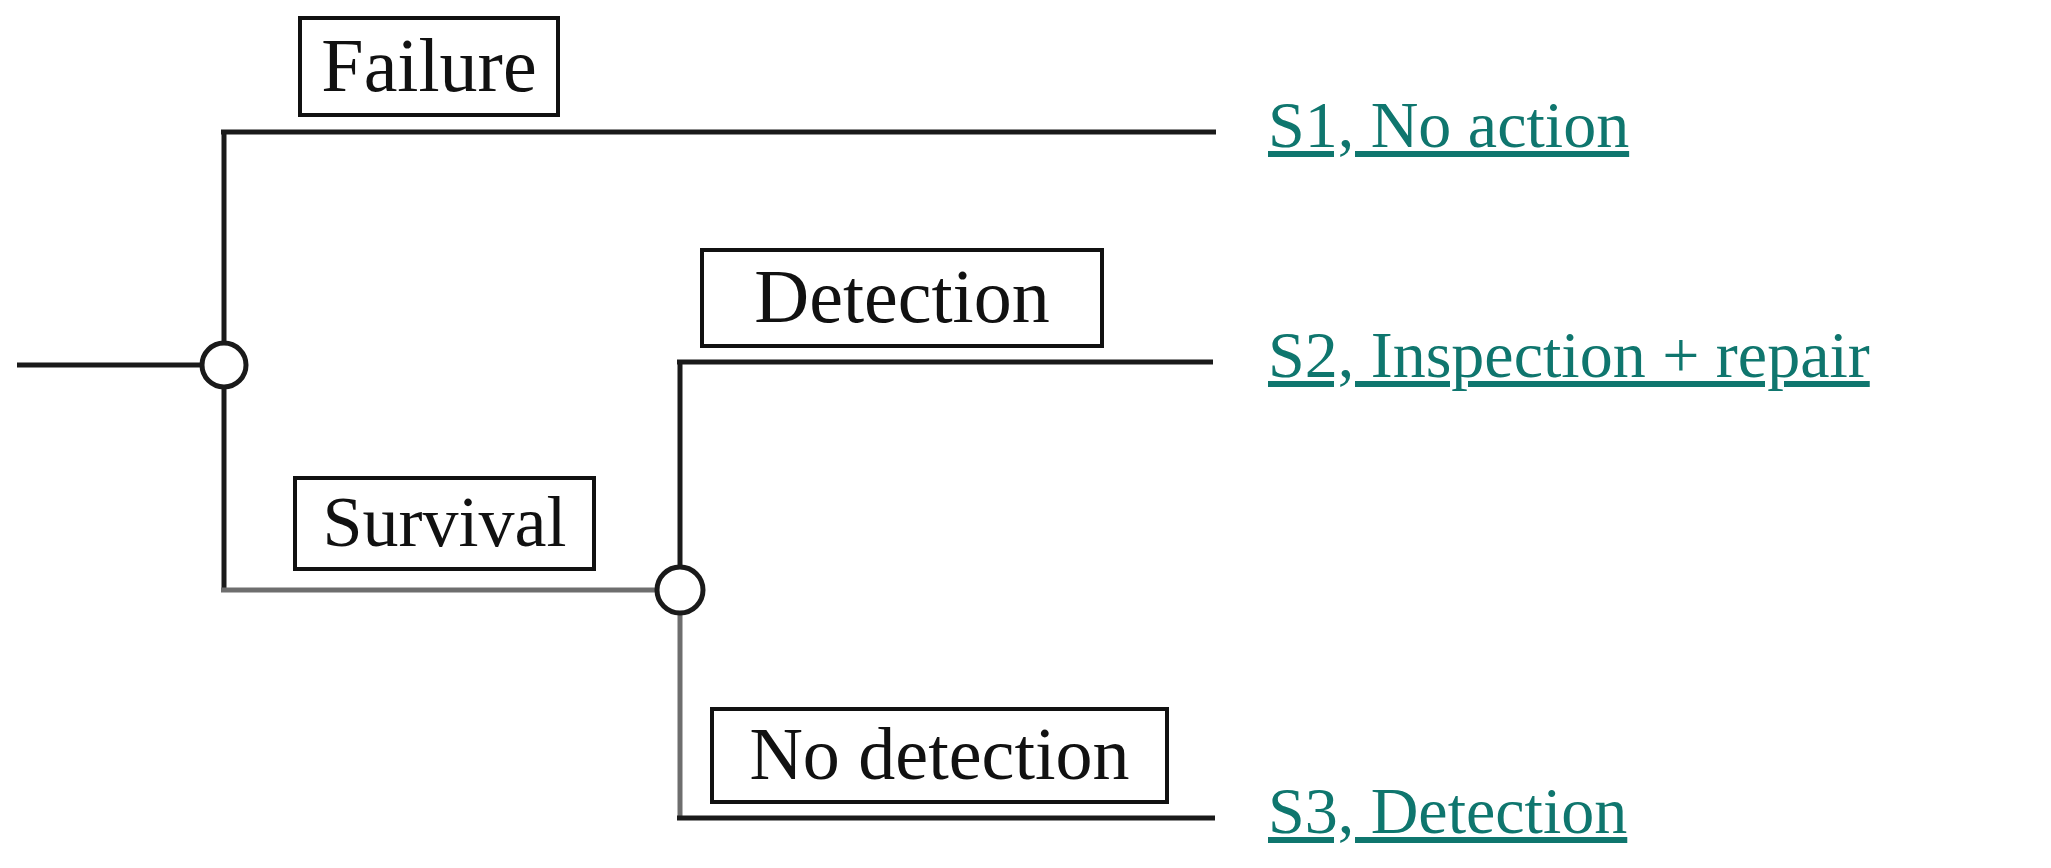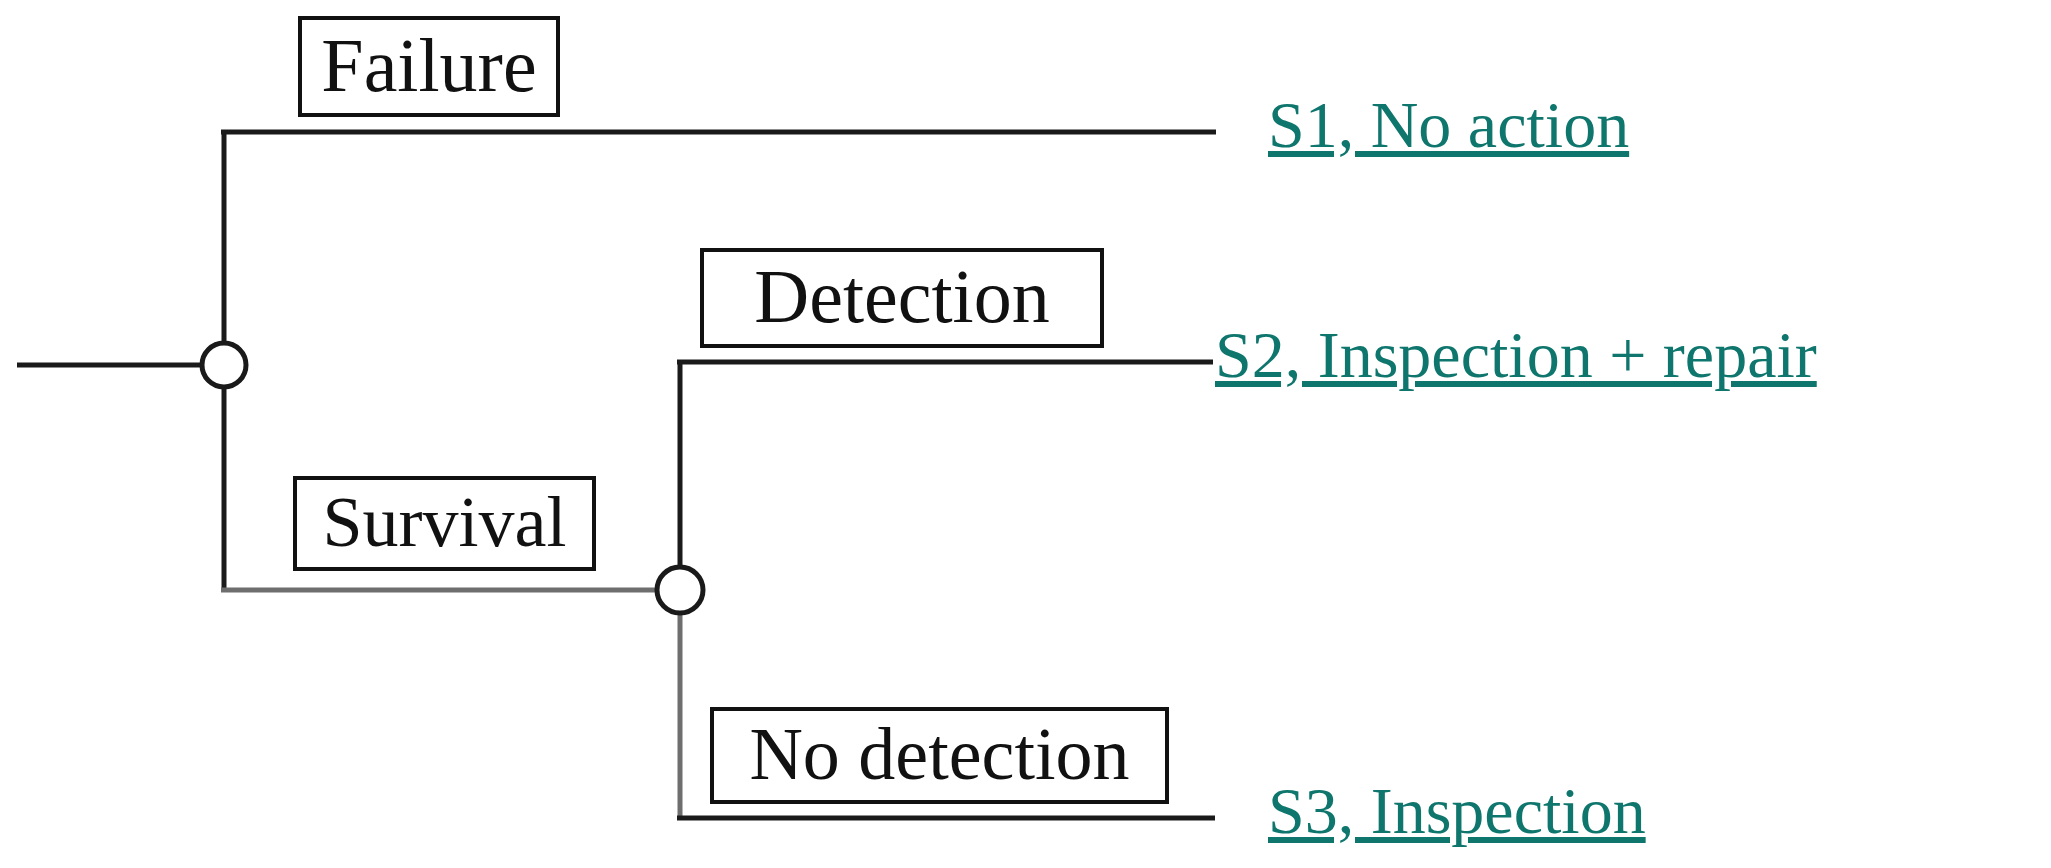--- a/index.html
+++ b/index.html
@@ -88,21 +88,21 @@
     position: absolute;
     color: #0f766e;
     white-space: nowrap;
     line-height: 1;
     font-family: "Liberation Serif", "DejaVu Serif", serif;
     font-size: 66px;
     font-weight: 400;
     text-decoration: underline;
   }
   #outcome-s1 { left: 1268px; top: 92px;  }
-  #outcome-s2 { left: 1215px; top: 322px; }
+  #outcome-s2 { left: 1268px; top: 322px; }
   #outcome-s3 { left: 1268px; top: 778px; }
 </style>
 </head>
 <body>
 
 <div id="diagram-root">
 
   <svg id="tree-svg" viewBox="0 0 2051 868" xmlns="http://www.w3.org/2000/svg" aria-hidden="true">
 
     <line class="edge-line" x1="17" y1="365" x2="202" y2="365"></line>
@@ -137,15 +137,15 @@
   </div>
 
   <div class="branch-label" id="label-no-detection">
     <span class="label-text">No detection</span>
   </div>
 
   <div class="outcome-label" id="outcome-s1">S1, No action</div>
 
   <div class="outcome-label" id="outcome-s2">S2, Inspection + repair</div>
 
-  <div class="outcome-label" id="outcome-s3">S3, Inspection</div>
+  <div class="outcome-label" id="outcome-s3">S3, Detection</div>
 
 </div>
 
 </body></html>

